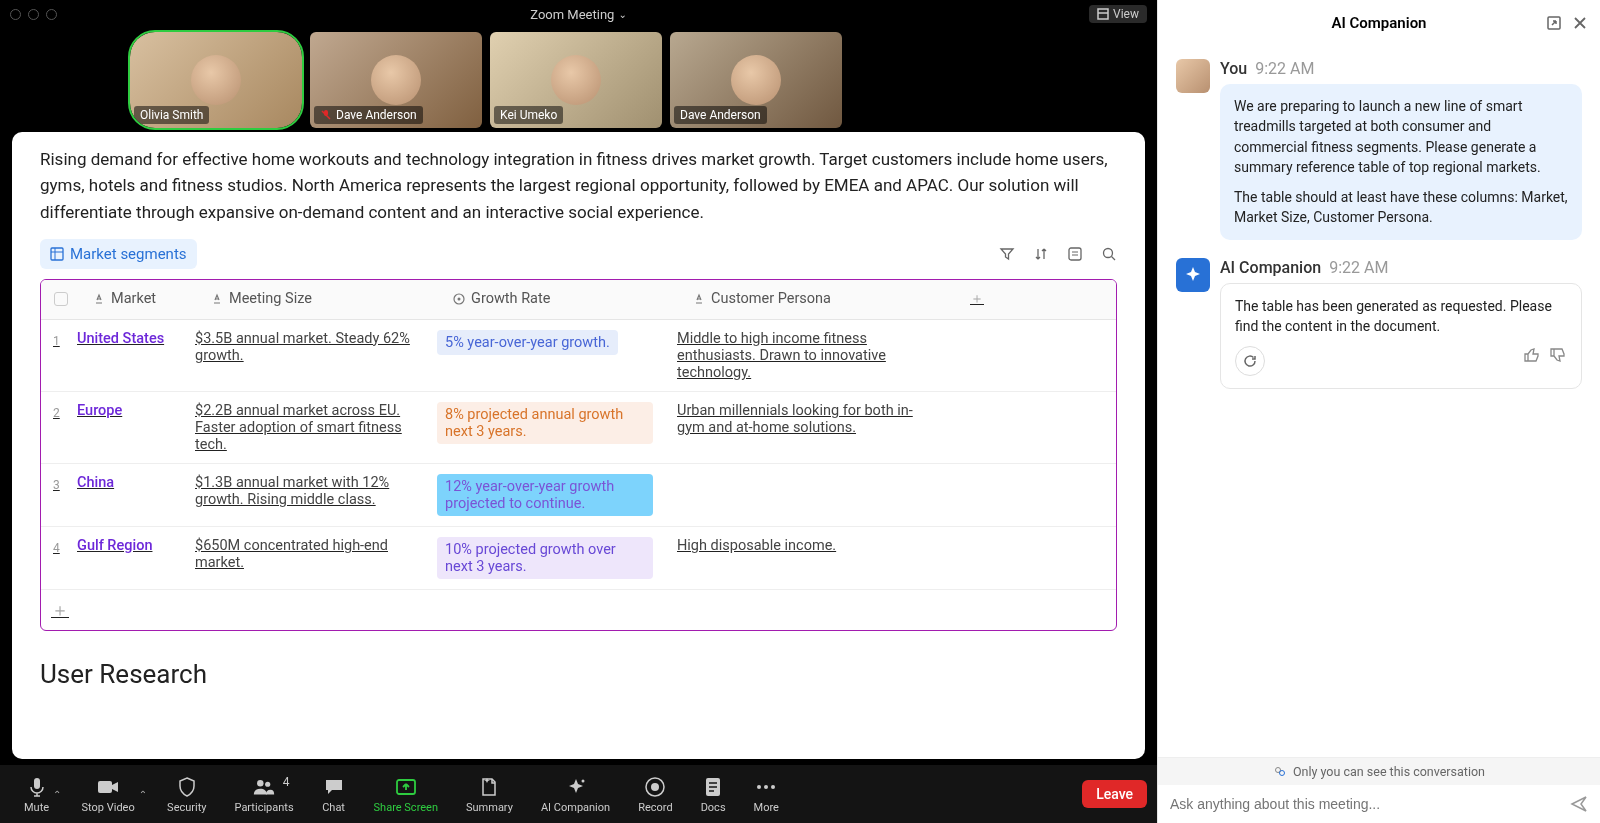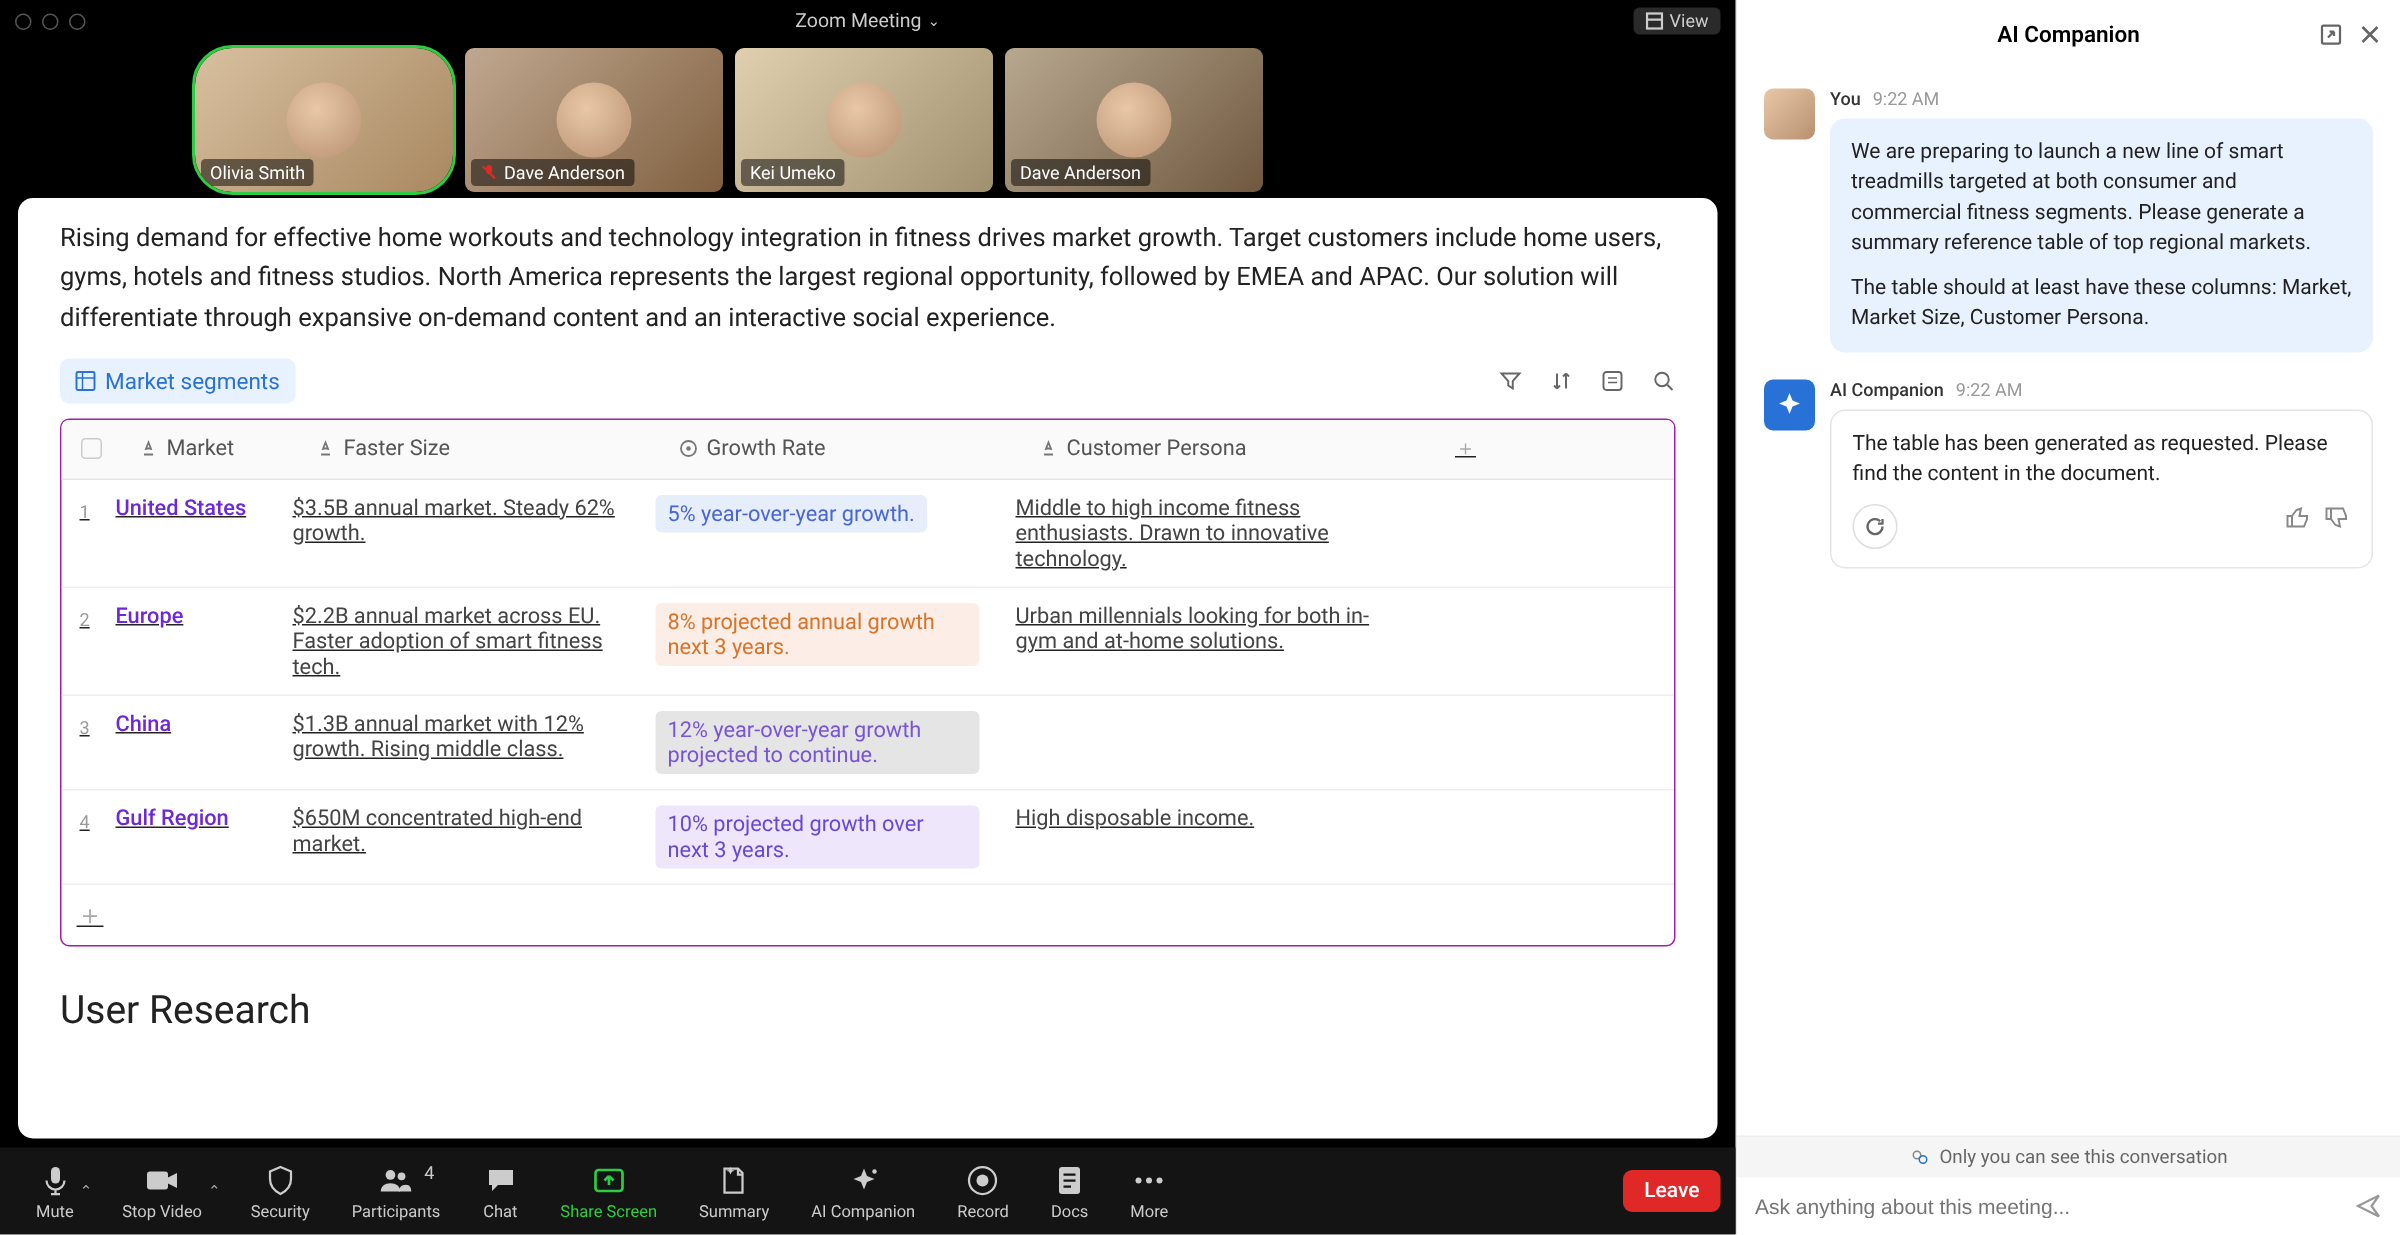--- a/index.html
+++ b/index.html
@@ -31,41 +31,41 @@
 .col-size { width: 242px; font-size: 14.5px; }
 .col-growth { width: 240px; font-size: 14.5px; }
 .col-persona { width: 276px; font-size: 14.5px; }
 .col-add { width: 40px; display: flex; align-items: center; justify-content: center; color: #aaa; }
 .trow { display: flex; border-bottom: 1px solid #eee; }
 .trow .col-market { font-weight: 500; color: #6d28d9; }
 .trow .col-size, .trow .col-persona { color: #444; }
 .pill { display: inline-block; padding: 4px 8px; border-radius: 4px; }
 .pill-blue { background: #e6edfb; color: #4866d6; }
 .pill-orange { background: #fceee6; color: #d8742a; }
-.pill-purple { background: #e5e5e5; color: #7a54d6; }
+.pill-purple { background: #7dd3fc; color: #7a54d6; }
 .pill-purple2 { background: #eee6fb; color: #6848d6; }
 .add-row-btn { padding: 8px 10px; color: #aaa; font-size: 18px; }
 .doc-h2 { font-size: 26px; font-weight: 400; margin-top: 28px; }
 .chk-box { width: 14px; height: 14px; border: 1.5px solid #ccc; border-radius: 3px; }
 .th-ico { display: inline-flex; align-items: center; gap: 6px; }
 
 .toolbar { height: 58px; background: #141414; display: flex; align-items: center; padding: 0 10px; gap: 0; }
 .tb-item { display: flex; flex-direction: column; align-items: center; color: #ccc; font-size: 11px; gap: 2px; padding: 0 14px; cursor: pointer; position: relative; }
 .tb-item.green { color: #2ecc40; }
 .tb-ico { width: 24px; height: 24px; display: flex; align-items: center; justify-content: center; font-size: 18px; }
 .tb-chev { color: #aaa; font-size: 10px; align-self: center; margin-left: -10px; margin-right: 6px; }
 .leave-btn { margin-left: auto; background: #e02828; color: #fff; padding: 6px 14px; border-radius: 6px; font-size: 14px; font-weight: 500; }
 .badge-num { position: absolute; top: 0; right: 18px; font-size: 12px; color: #ccc; }
 
 .ai-panel { flex: 1; background: #fff; display: flex; flex-direction: column; border-left: 1px solid #e5e5e5; }
 .ai-header { display: flex; align-items: center; justify-content: center; padding: 14px; position: relative; border-bottom: 1px solid transparent; }
 .ai-header h3 { font-size: 15px; font-weight: 600; }
 .ai-header-icons { position: absolute; right: 12px; display: flex; gap: 10px; color: #666; }
 .ai-messages { flex: 1; padding: 12px 18px; overflow-y: auto; }
-.msg-header { display: flex; align-items: center; gap: 8px; font-size: 12px; margin-bottom: 6px; }
+.msg-header { display: flex; align-items: center; gap: 8px; font-size: 16px; margin-bottom: 6px; }
 .msg-sender { font-weight: 500; color: #333; }
 .msg-time { color: #999; }
 .msg-row { display: flex; gap: 10px; margin-bottom: 18px; }
 .avatar { width: 34px; height: 34px; border-radius: 6px; flex-shrink: 0; }
 .avatar-user { background: linear-gradient(135deg, #e8c8a8, #b89070); }
 .avatar-ai { background: #2871d6; display: flex; align-items: center; justify-content: center; color: #fff; }
 .msg-col { flex: 1; }
 .bubble { padding: 12px 14px; border-radius: 10px; font-size: 14px; line-height: 1.45; }
 .bubble-user { background: #e8f2fe; color: #222; }
 .bubble-ai { background: #fff; border: 1px solid #e5e5e5; color: #222; }
@@ -189,21 +189,21 @@
         <div class="col-market"><span class="th-ico">
               <svg width="12" height="12" viewBox="0 0 12 12">
                 <path d="M3 10h6M4 7l2-5 2 5M4.5 6h3" fill="none" stroke="#777" stroke-width="1.2"></path>
               </svg>
               <span>Market</span>
             </span></div>
         <div class="col-size"><span class="th-ico">
               <svg width="12" height="12" viewBox="0 0 12 12">
                 <path d="M3 10h6M4 7l2-5 2 5M4.5 6h3" fill="none" stroke="#777" stroke-width="1.2"></path>
               </svg>
-              <span>Faster Size</span>
+              <span>Meeting Size</span>
             </span></div>
         <div class="col-growth"><span class="th-ico">
               <svg width="12" height="12" viewBox="0 0 12 12">
                 <circle cx="6" cy="6" r="5" fill="none" stroke="#777" stroke-width="1.2"></circle>
                 <circle cx="6" cy="6" r="1.5" fill="#777"></circle>
               </svg>
               <span>Growth Rate</span>
             </span></div>
         <div class="col-persona"><span class="th-ico">
               <svg width="12" height="12" viewBox="0 0 12 12">

